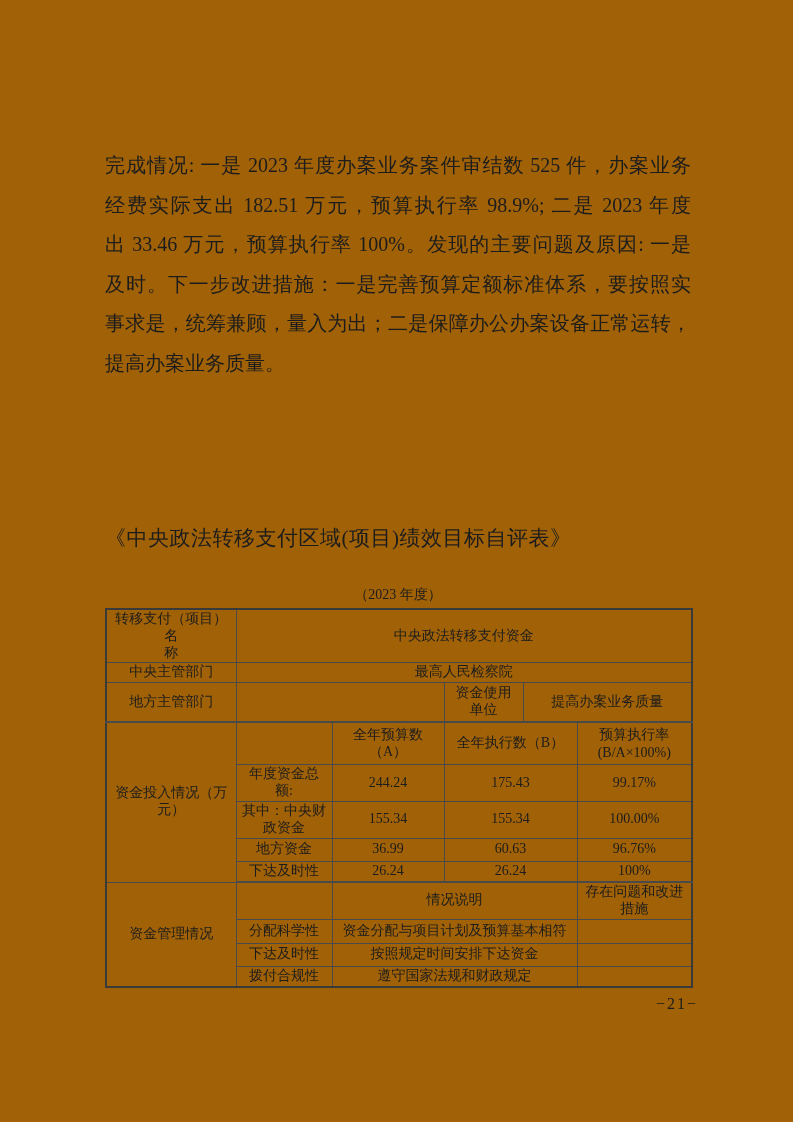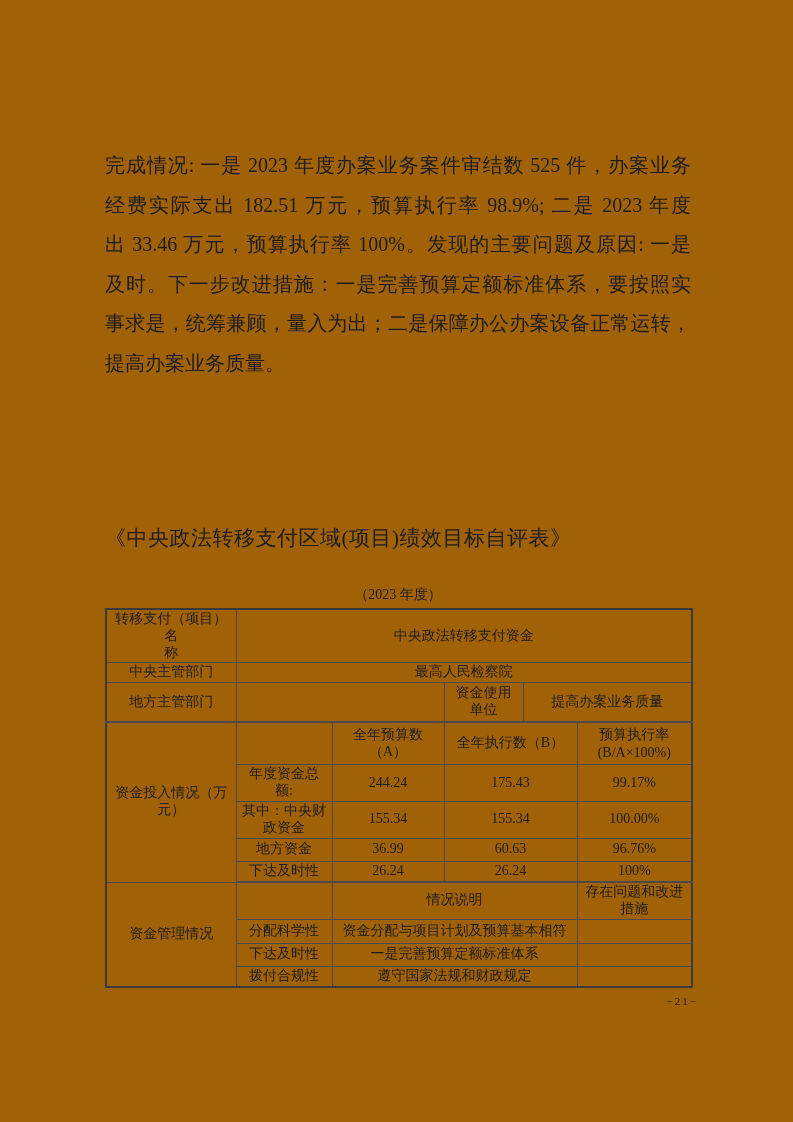--- a/index.html
+++ b/index.html
@@ -31,21 +31,21 @@
   table.selfeval { border:2px solid #3a3a3a; }
   table.selfeval td { border:1px solid #4a4a4a; text-align:center; vertical-align:middle;
                       padding:1px 2px; overflow:hidden; }
   tr.sec-end td { border-bottom-width:2px; }
   td.al { text-align:left; padding-left:6px; padding-right:3px; }
   td.al2 { text-align:left; padding-left:8px; padding-right:3px; }
   td.prewrap { white-space:pre-line; }
   td.tight { padding:1px 0; }
   .rate-head div { line-height:1.25; }
 
-  .pageno { position:absolute; top:995px; right:95px; font-size:11px; letter-spacing:2px; }
+  .pageno { position:absolute; top:995px; right:95px; font-size:16px; letter-spacing:2px; }
 </style>
 </head>
 <body>
 
 <div class="page">
   <div class="content">
 
     <div class="para">
       <div class="pline">完成情况: 一是 2023 年度办案业务案件审结数 525 件，办案业务</div>
       <div class="pline">经费实际支出 182.51 万元，预算执行率 98.9%; 二是 2023 年度</div>
@@ -130,21 +130,21 @@
           <td class="prewrap">存在问题和改进
 措施</td>
         </tr>
         <tr style="height:24px">
           <td class="al2">分配科学性</td>
           <td colspan="3" class="al">资金分配与项目计划及预算基本相符</td>
           <td></td>
         </tr>
         <tr style="height:23px">
           <td class="al2">下达及时性</td>
-          <td colspan="3" class="al">一是完善预算定额标准体系</td>
+          <td colspan="3" class="al">按照规定时间安排下达资金</td>
           <td></td>
         </tr>
         <tr style="height:21px">
           <td class="al2">拨付合规性</td>
           <td colspan="3" class="al">遵守国家法规和财政规定</td>
           <td></td>
         </tr>
       </tbody>
     </table>
   </div>

